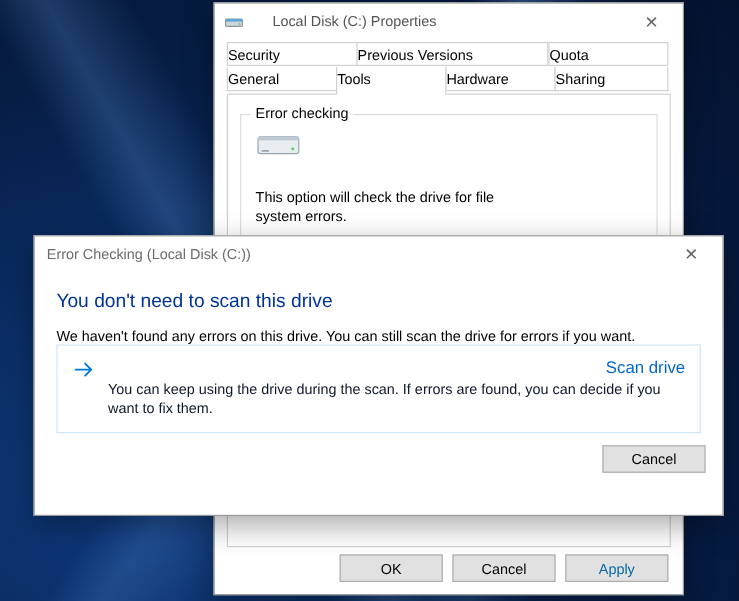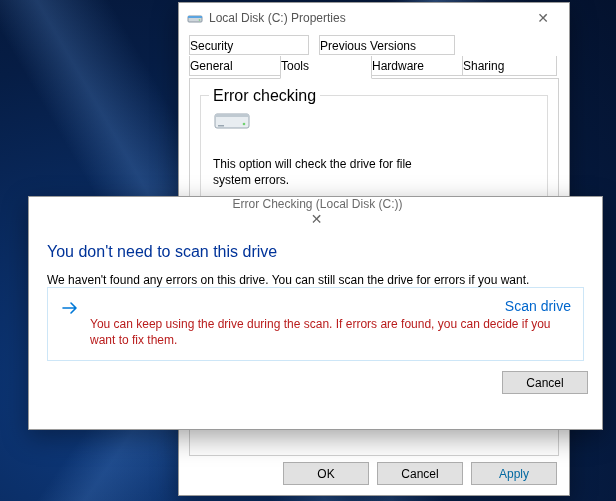--- a/index.html
+++ b/index.html
@@ -33,21 +33,21 @@
   }
   .titlebar {
     height: 30px;
     display: flex;
     align-items: center;
     padding: 0 6px 0 8px;
     color: #555;
     font-size: 12px;
     user-select: none;
   }
-  .titlebar .title-text { flex: 1 1 auto; padding-left: 6px; }
+  .titlebar .title-text { flex: 1 1 auto; padding-left: 24px; }
   .titlebar .close {
     width: 40px;
     height: 28px;
     display: flex;
     align-items: center;
     justify-content: center;
     font-size: 14px;
     color: #666;
   }
 
@@ -91,21 +91,21 @@
     padding: 10px 12px 12px 12px;
     position: relative;
     margin-top: 6px;
   }
   .groupbox .legend {
     position: absolute;
     top: -9px;
     left: 8px;
     background: #fff;
     padding: 0 4px;
-    font-size: 16px;
+    font-size: 12px;
   }
   .group-row { display: flex; gap: 10px; align-items: flex-start; flex-direction: column; }
   .drive-icon-wrap { width: 40px; height: 30px; position: relative; flex: 0 0 40px; }
   .group-desc { font-size: 12px; line-height: 1.35; }
 
   .btn {
     display: inline-flex;
     align-items: center;
     justify-content: center;
     gap: 16px;
@@ -127,21 +127,21 @@
   .bottom-buttons {
     position: absolute;
     right: 12px;
     bottom: 10px;
     display: flex;
     gap: 8px;
   }
 
   
   #w2 { left: 28px; top: 196px; width: 573px; height: 232px; z-index: 5; }
-  #w2 .titlebar { color: #6b6b6b; flex-direction: column; }
+  #w2 .titlebar { color: #6b6b6b; }
   #w2 .body { padding: 12px 18px 10px 18px; }
 
   .ec-heading {
     color: #003399;
     font-size: 16px;
     font-weight: 400;
     margin: 4px 0 12px 0;
   }
   .ec-sub {
     font-size: 12px;
@@ -152,21 +152,21 @@
     display: flex;
     gap: 10px;
     align-items: flex-start;
     cursor: pointer;
   }
   .cmdlink .arrow {
     width: 20px; height: 20px; flex: 0 0 20px;
     display: flex; align-items: center; justify-content: center;
   }
   .cmdlink-title { color: #0066cc; font-size: 14px; margin-bottom: 2px; text-align: right; }
-  .cmdlink-desc  { color: #b91c1c; font-size: 12px; line-height: 1.35; }
+  .cmdlink-desc  { color: #0f172a; font-size: 12px; line-height: 1.35; }
 
   #w2 .footer {
     display: flex;
     justify-content: flex-end;
     padding: 0 14px 12px 0;
   }
 </style>
 </head>
 <body>
 
@@ -184,21 +184,22 @@
     <span class="title-text">Local Disk (C:) Properties</span>
     <div class="close">
         <span>✕</span>
       </div>
   </div>
 
   <div class="body">
     <div class="tabs">
 
       <div class="tab row-top" style="left:0;   width:120px"><span>Security</span></div>
-      <div class="tab row-top" style="left:130px;width:136px"><span>Previous Versions</span></div>
+      <div class="tab row-top" style="left:108px;width:160px"><span>Previous Versions</span></div>
+      <div class="tab row-top" style="left:268px;width:100px"><span>Quota</span></div>
 
       <div class="tab row-bot" style="left:0;   width:92px"><span>General</span></div>
       <div class="tab row-bot" style="left:182px;width:92px"><span>Hardware</span></div>
       <div class="tab row-bot active" style="left:91px; width:92px"><span>Tools</span></div>
       <div class="tab row-bot" style="left:273px;width:95px"><span>Sharing</span></div>
     </div>
 
     <div class="tab-panel">
       <div class="groupbox">
         <div class="legend">Error checking</div>

